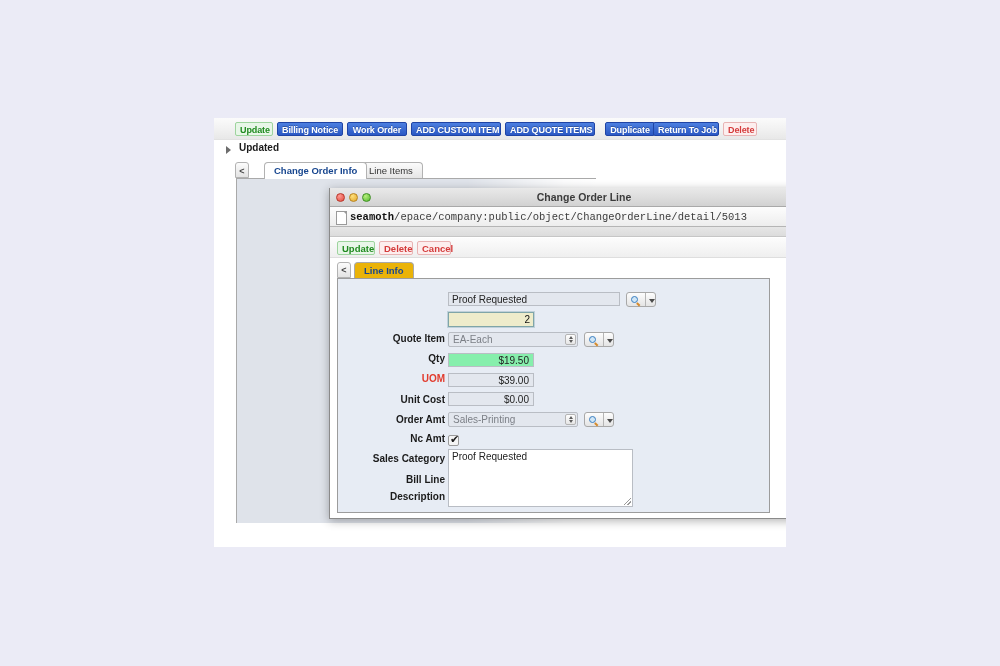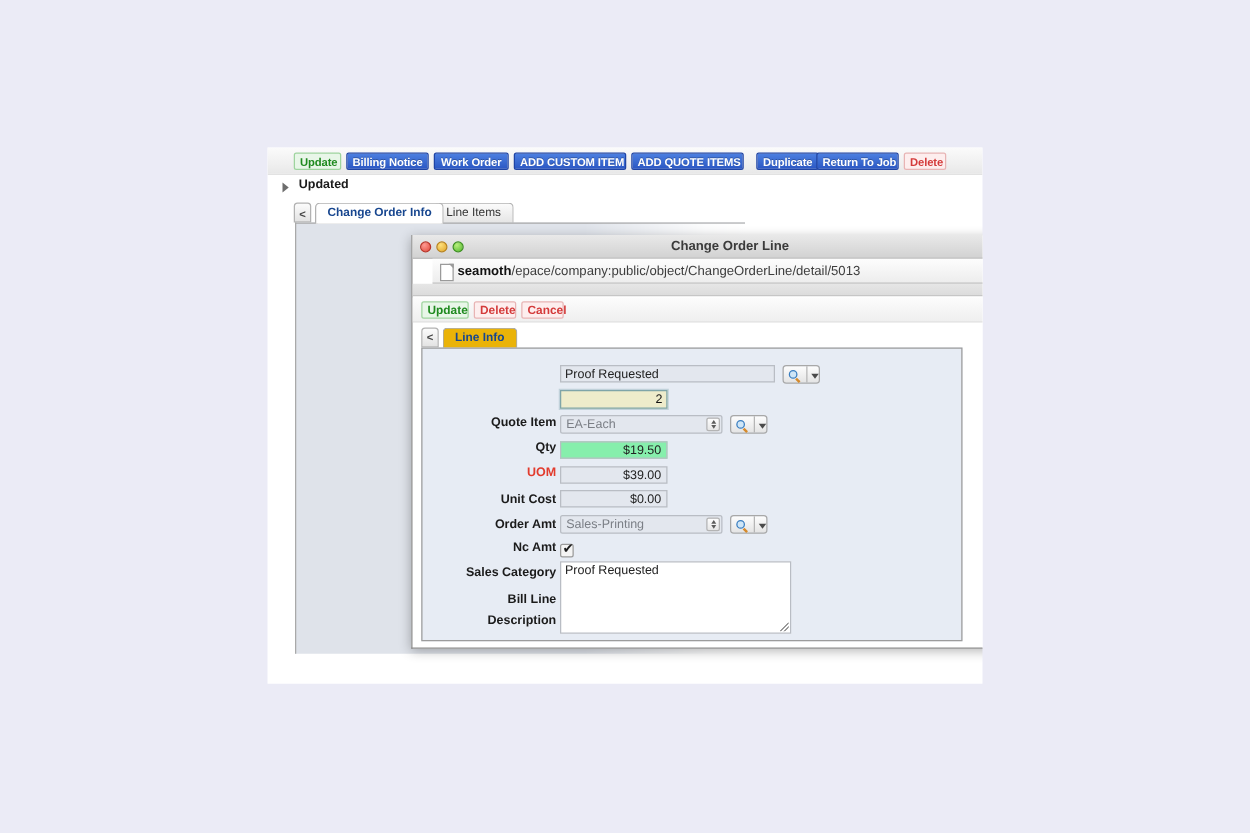--- a/index.html
+++ b/index.html
@@ -115,20 +115,21 @@
     height: 17px;
     line-height: 16px;
     font-size: 9.5px;
     padding: 0 9px;
     border: 1px solid #b2b2b2;
     border-bottom: none;
     border-radius: 4px 4px 0 0;
     box-sizing: border-box;
     white-space: nowrap;
     cursor: default;
+    margin-left: 12px;
   }
   .tab.active {
     left: 38px;
     background: #ffffff;
     color: #17468f;
     font-weight: bold;
     z-index: 3;
   }
   .tab.inactive {
     left: 133px;
@@ -201,25 +202,26 @@
     left: 0; top: 3px;
     width: 100%;
     text-align: center;
     font-size: 10.5px;
     font-weight: bold;
     color: #3b3b3b;
   }
 
   .urlbar {
     position: absolute;
-    left: 16px; top: 19px;
+    left: 0; top: 19px;
     width: 100%; height: 20px;
     background: linear-gradient(to bottom, #fdfdfd 0%, #ededed 100%);
     border-bottom: 1px solid #b5b5b5;
     box-sizing: border-box;
+    font-family: Liberation Mono, monospace;
   }
   .doc-icon {
     position: absolute;
     left: 6px; top: 4px;
     width: 9px; height: 12px;
     background: #ffffff;
     border: 1px solid #9a9a9a;
   }
   .doc-icon::after {
     content: "";
@@ -461,21 +463,21 @@
 <div id="card">
 
   <div id="bgwin">
 
     <div class="toolbar">
         <div class="tbtn green" style="left: 21px; width: 38px; text-align: center;">Update</div>
         <div class="tbtn blue" style="left: 63px; width: 66px; text-align: center;">Billing Notice</div>
         <div class="tbtn blue" style="left: 133px; width: 60px; text-align: center;">Work Order</div>
         <div class="tbtn blue" style="left: 197px; width: 90px; text-align: center;">ADD CUSTOM ITEM</div>
         <div class="tbtn blue" style="left: 291px; width: 90px; text-align: center;">ADD QUOTE ITEMS</div>
-        <div class="tbtn blue" style="left: 391px; width: 50px; text-align: right;">Duplicate</div>
+        <div class="tbtn blue" style="left: 391px; width: 50px; text-align: center;">Duplicate</div>
         <div class="tbtn blue" style="left: 439px; width: 66px; text-align: center;">Return To Job</div>
         <div class="tbtn red" style="left: 509px; width: 34px; text-align: center;">Delete</div>
       </div>
 
     <div class="updated-row">
       <span class="tri"></span>
       <span class="updated-lbl">Updated</span>
     </div>
 
     <div class="tabbar">

